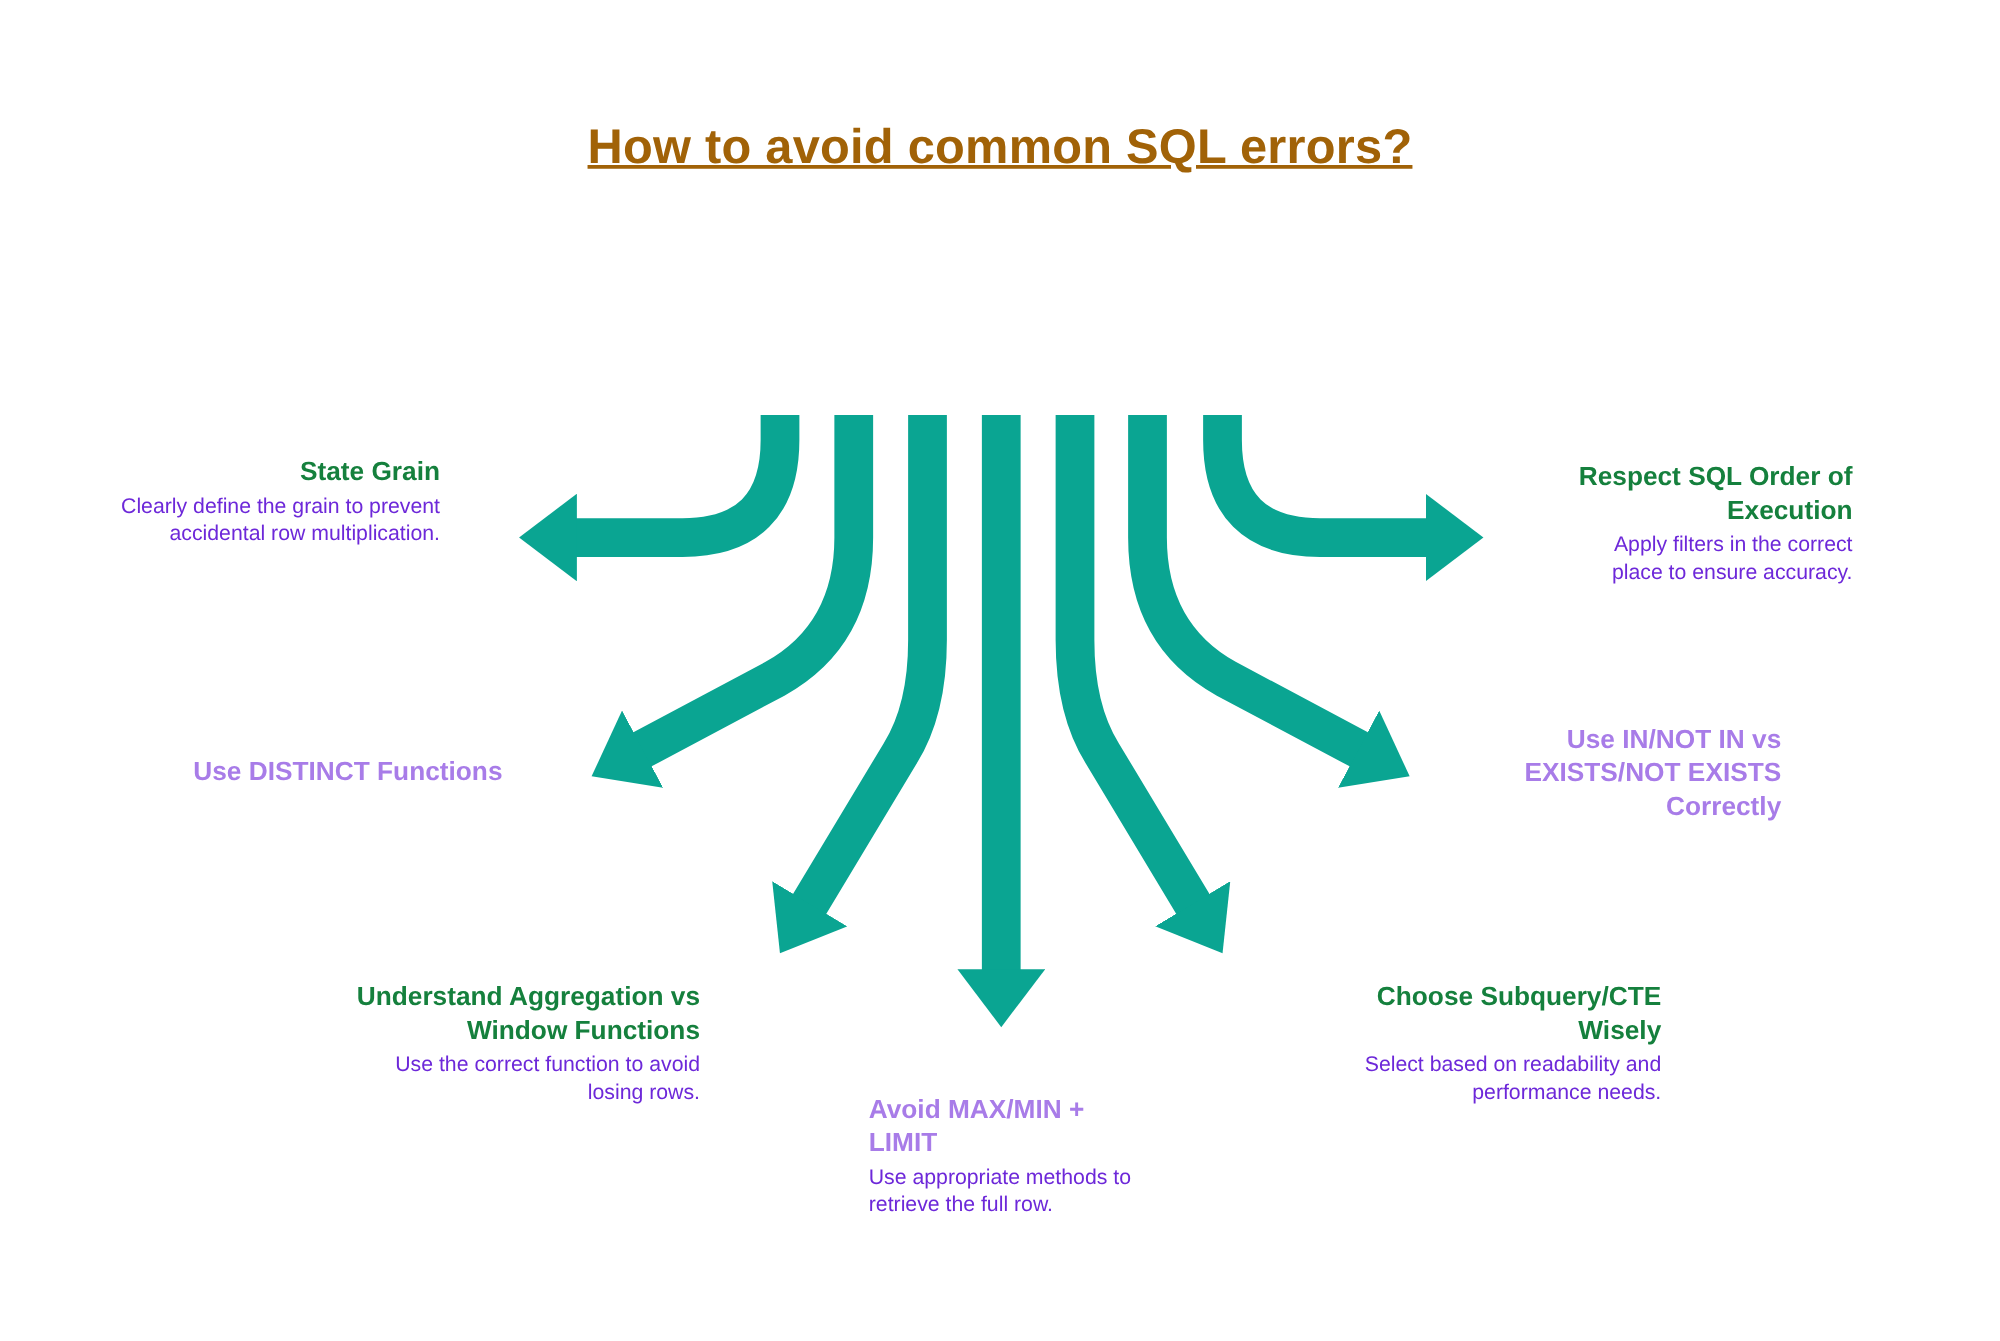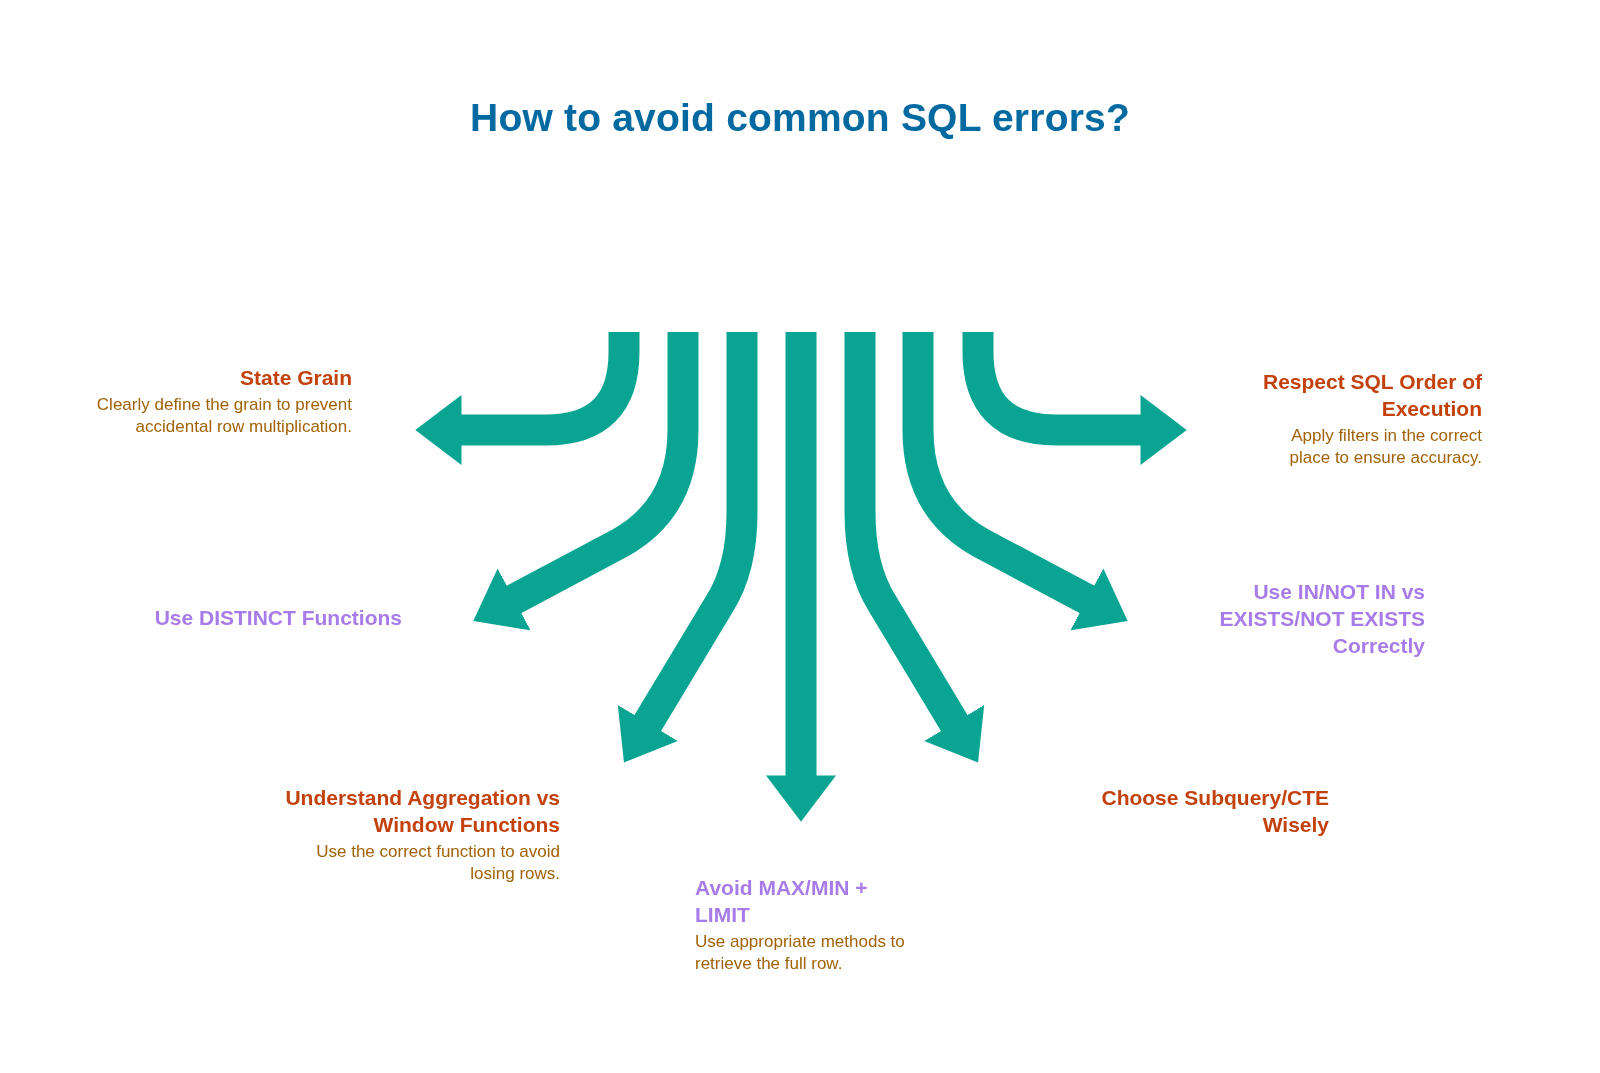--- a/index.html
+++ b/index.html
@@ -12,42 +12,43 @@
     overflow:hidden;
   }
   .main-title{
     position:absolute;
     top:96px;
     left:0;
     width:1600px;
     text-align:center;
     font-size:39px;
     font-weight:700;
-    color:#0369a1;
+    color:#a16207;
     letter-spacing:0.2px;
     margin:0;
+    text-decoration:underline;
   }
   svg.arrows{position:absolute;left:0;top:0;}
   .tip{position:absolute;margin:0;}
   .tip h3{
     margin:0 0 3px 0;
     font-size:21px;
     line-height:27px;
     font-weight:700;
   }
   .tip p{
     margin:0;
     font-size:17px;
     line-height:22px;
-    color:#a16207;
+    color:#6d28d9;
   }
   .tip.align-right{text-align:right;}
   .tip.align-center{text-align:left;}
   .tip.align-left{text-align:right;}
-  .tip.orange h3{color:#c2410c;}
+  .tip.orange h3{color:#15803d;}
   .tip.purple h3{color:#A87CE8;}
 </style>
 </head>
 <body>
 
 <div class="canvas">
 
   <h1 class="main-title">How to avoid common SQL errors?</h1>
 
   <svg class="arrows" width="1600" height="1073" viewBox="0 0 1600 1073">
@@ -81,20 +82,21 @@
     <p>Use the correct function to avoid losing rows.</p>
   </div>
 
   <div class="tip align-center purple" style="left:695px;top:874px;width:210px">
     <h3>Avoid MAX/MIN + LIMIT</h3>
     <p>Use appropriate methods to retrieve the full row.</p>
   </div>
 
   <div class="tip align-left orange" style="left:1084px;top:784px;width:245px">
     <h3>Choose Subquery/CTE Wisely</h3>
+    <p>Select based on readability and performance needs.</p>
   </div>
 
   <div class="tip align-left purple" style="left:1190px;top:578px;width:235px">
     <h3>Use IN/NOT IN vs EXISTS/NOT EXISTS Correctly</h3>
   </div>
 
   <div class="tip align-left orange" style="left:1247px;top:368px;width:235px">
     <h3>Respect SQL Order of Execution</h3>
     <p>Apply filters in the correct place to ensure accuracy.</p>
   </div>

